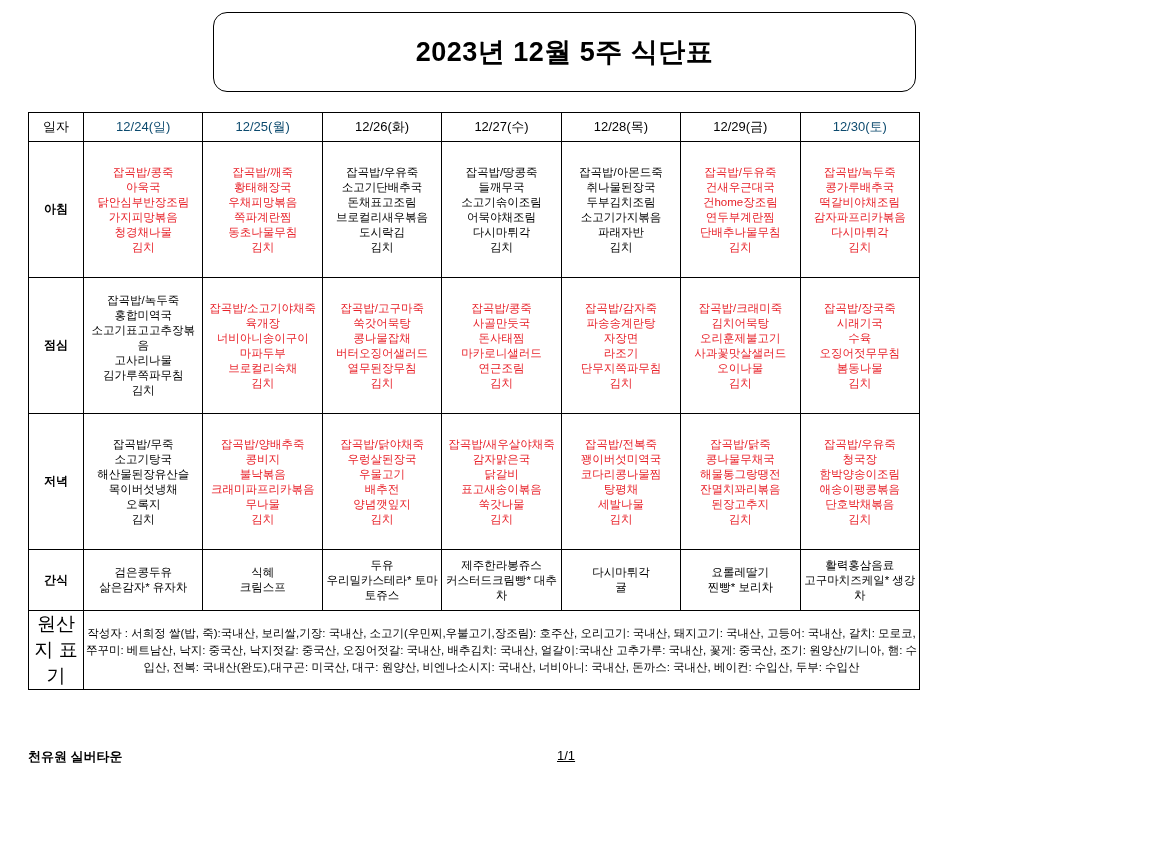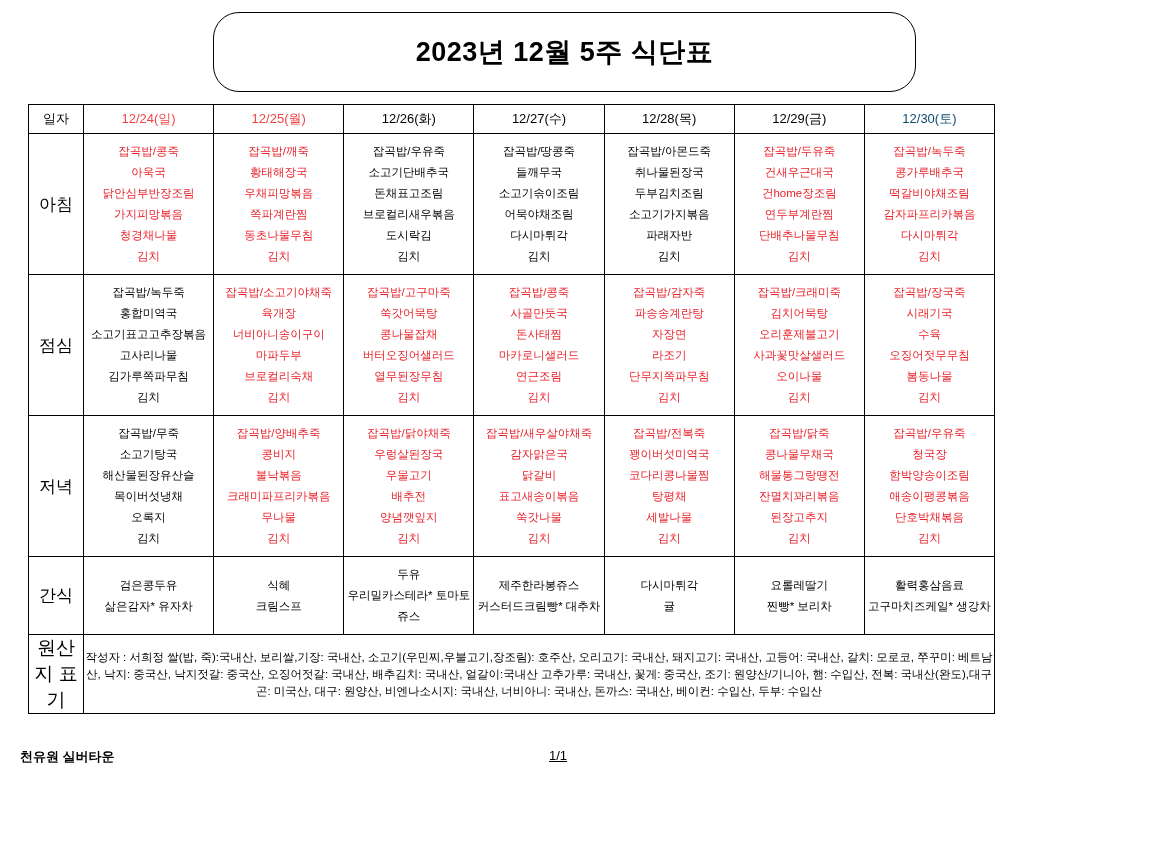--- a/index.html
+++ b/index.html
@@ -9,69 +9,69 @@
     font-family:"Liberation Sans","DejaVu Sans",sans-serif;
     color:#000;
     position:relative;
     overflow:hidden;
   }
   .title-box{
     position:absolute;
     left:213px;top:12px;
     width:703px;height:80px;
     border:1px solid #000;
-    border-radius:26px;
+    border-radius:14px;
     display:flex;align-items:center;justify-content:center;
     box-sizing:border-box;
   }
   .title-box .title{
     font-size:27px;font-weight:bold;letter-spacing:0.5px;
   }
   table.menu{
     position:absolute;
-    left:28px;top:104px;
-    width:967px;
+    left:28px;top:112px;
+    width:892px;
     border-collapse:collapse;
     table-layout:fixed;
   }
   table.menu td,table.menu th{
     border:1px solid #000;
     text-align:center;
     vertical-align:middle;
     padding:0;
   }
   .hdr-row td{height:28px;font-size:13px;}
   .col-label{width:54px;}
   .day{font-size:13px;}
-  .day.red{color:#ef4444;}
+  .day.red{color:#0c4a6e;}
   .day.blue{color:#0c4a6e;}
-  .meal-label{font-size:17px;font-weight:normal;}
+  .meal-label{font-size:12px;font-weight:bold;}
   .cellwrap{
     padding:7px 2px;
-    line-height:21px;
+    line-height:15px;
     font-size:11.5px;
     white-space:pre-line;
     text-align:center;
   }
   .cellwrap.red{color:#e8222a;}
   .row-meal td{height:135px;}
   .row-snack td{height:60px;}
   .row-snack .cellwrap{font-size:11.5px;}
   .origin-label{font-size:19px;width:110px;}
   .origin-text{
     text-align:left;
     font-size:11.5px;
     line-height:17px;
     padding:6px 8px 8px 8px;
     word-break:break-all;
     margin-left:12px;
   }
   .footer{
     position:absolute;
-    left:20px;top:748px;
+    left:28px;top:748px;
     width:1110px;
     font-size:13px;
     font-weight:bold;
   }
   .footer .page{
     position:absolute;
     left:529px;top:0;
     font-weight:normal;
     font-size:13px;
     text-decoration:underline;

